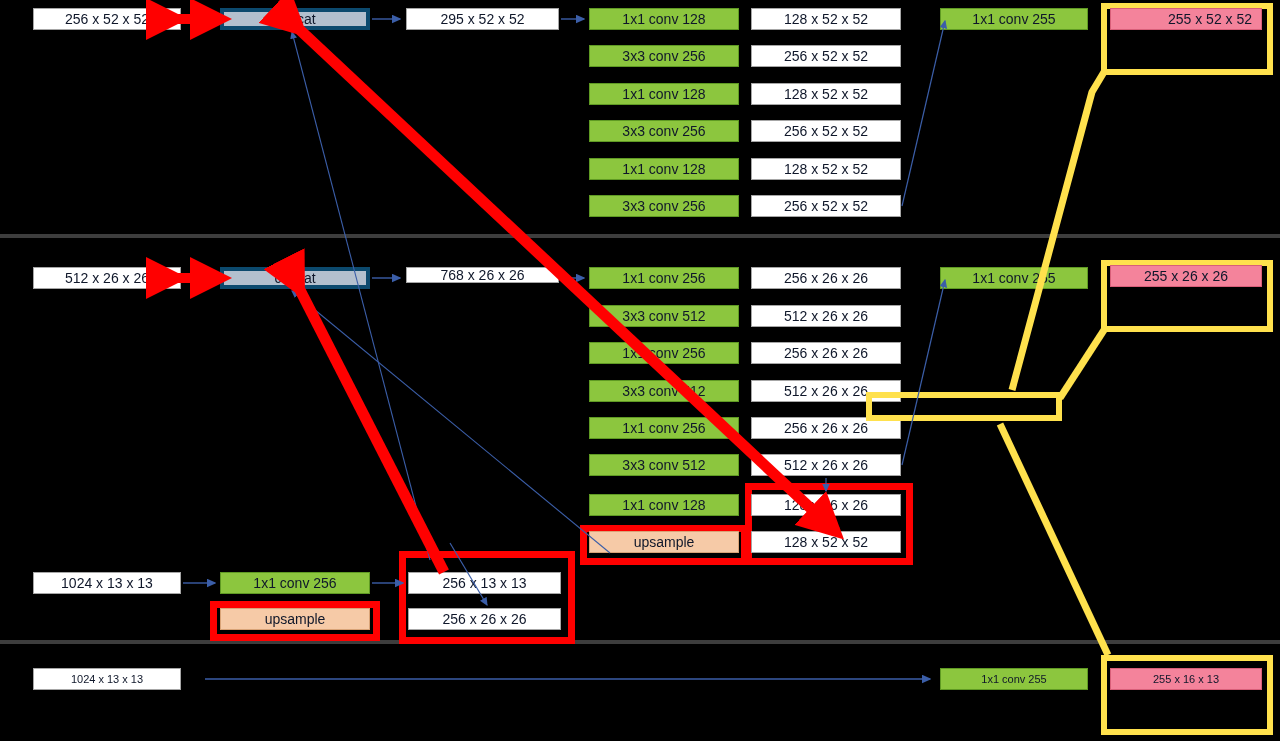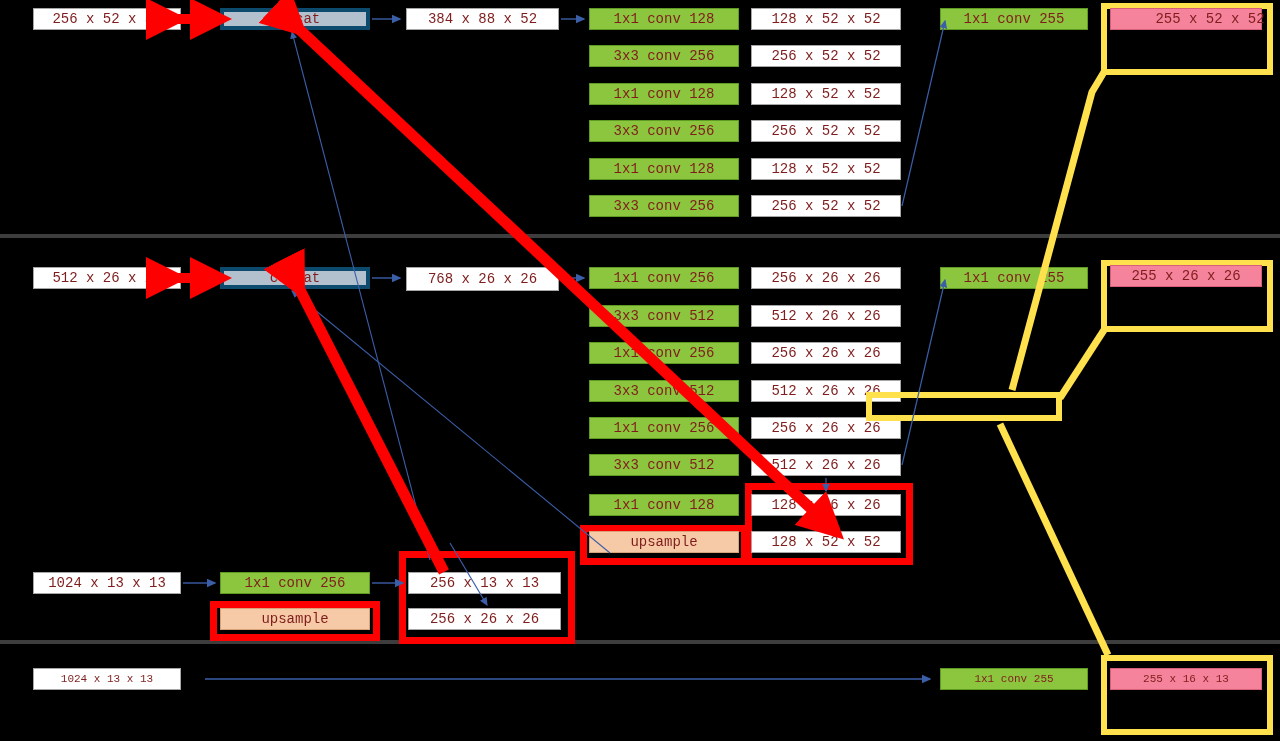--- a/index.html
+++ b/index.html
@@ -3,23 +3,22 @@
 <meta charset="utf-8">
 <style>
   html,body{margin:0;padding:0;background:#000;}
   #stage{
     position:relative;width:1280px;height:741px;background:#000;overflow:hidden;
     font-family:"Liberation Sans","DejaVu Sans",sans-serif;
   }
   .box{
     position:absolute;box-sizing:border-box;
     display:flex;align-items:center;justify-content:center;
-    font-size:14px;color:#7f1d1d;white-space:nowrap;
+    font-size:14px;color:#0f172a;white-space:nowrap;
     border:1px solid #000;
-    font-family:Liberation Mono, monospace;
   }
   .b-white{background:#ffffff;border:1px solid #a6a6a6;}
   .b-green{background:#8cc63e;border:1px solid #5f9a23;}
   .b-pink {background:#f4839b;border:1px solid #d85f79;}
   .b-gray {background:#b3c0ce;border:4px solid #0c4a6e;}
   .b-peach{background:#f6caa7;border:1px solid #d9a377;}
   .sep{position:absolute;left:0;width:1280px;height:4px;background:#3d3d3d;}
   svg.overlay{position:absolute;left:0;top:0;width:1280px;height:741px;pointer-events:none;}
   .yellowbox{position:absolute;box-sizing:border-box;border:6px solid #ffe14d;background:transparent;}
   .redbox{position:absolute;box-sizing:border-box;border:7px solid #ff0000;background:transparent;}
@@ -30,21 +29,21 @@
 
 <div id="stage">
 
   <div class="sep" style="top:234px;"></div>
   <div class="sep" style="top:640px;"></div>
 
   <div class="box b-white" style="left:33px;top:8px;width:148px;height:22px;">256 x 52 x 52</div>
 
   <div class="box b-gray" style="left:220px;top:8px;width:150px;height:22px;">concat</div>
 
-  <div class="box b-white" style="left:406px;top:8px;width:153px;height:22px;">384 x 88 x 52</div>
+  <div class="box b-white" style="left:406px;top:8px;width:153px;height:22px;">295 x 52 x 52</div>
 
   <div class="box b-green" style="left:589px;top:8px;width:150px;height:22px;">1x1 conv 128</div>
   <div class="box b-white" style="left:751px;top:8px;width:150px;height:22px;">128 x 52 x 52</div>
 
   <div class="box b-green" style="left:589px;top:45px;width:150px;height:22px;">3x3 conv 256</div>
   <div class="box b-white" style="left:751px;top:45px;width:150px;height:22px;">256 x 52 x 52</div>
 
   <div class="box b-green" style="left:589px;top:83px;width:150px;height:22px;">1x1 conv 128</div>
   <div class="box b-white" style="left:751px;top:83px;width:150px;height:22px;">128 x 52 x 52</div>
 
@@ -59,21 +58,21 @@
 
   <div class="box b-green" style="left:940px;top:8px;width:148px;height:22px;">1x1 conv 255</div>
 
   <div class="yellowbox" style="left:1101px;top:3px;width:172px;height:72px;"></div>
   <div class="box b-pink" style="left:1110px;top:8px;width:152px;height:22px;padding-left:48px;">255 x 52 x 52</div>
 
   <div class="box b-white" style="left:33px;top:267px;width:148px;height:22px;">512 x 26 x 26</div>
 
   <div class="box b-gray" style="left:220px;top:267px;width:150px;height:22px;">concat</div>
 
-  <div class="box b-white" style="left:406px;top:267px;width:153px;height:24px;">768 x 26 x 26</div>
+  <div class="box b-white" style="left:406px;top:267px;width:153px;height:16px;">768 x 26 x 26</div>
 
   <div class="box b-green" style="left:589px;top:267px;width:150px;height:22px;">1x1 conv 256</div>
   <div class="box b-white" style="left:751px;top:267px;width:150px;height:22px;">256 x 26 x 26</div>
 
   <div class="box b-green" style="left:589px;top:305px;width:150px;height:22px;">3x3 conv 512</div>
   <div class="box b-white" style="left:751px;top:305px;width:150px;height:22px;">512 x 26 x 26</div>
 
   <div class="box b-green" style="left:589px;top:342px;width:150px;height:22px;">1x1 conv 256</div>
   <div class="box b-white" style="left:751px;top:342px;width:150px;height:22px;">256 x 26 x 26</div>
 

